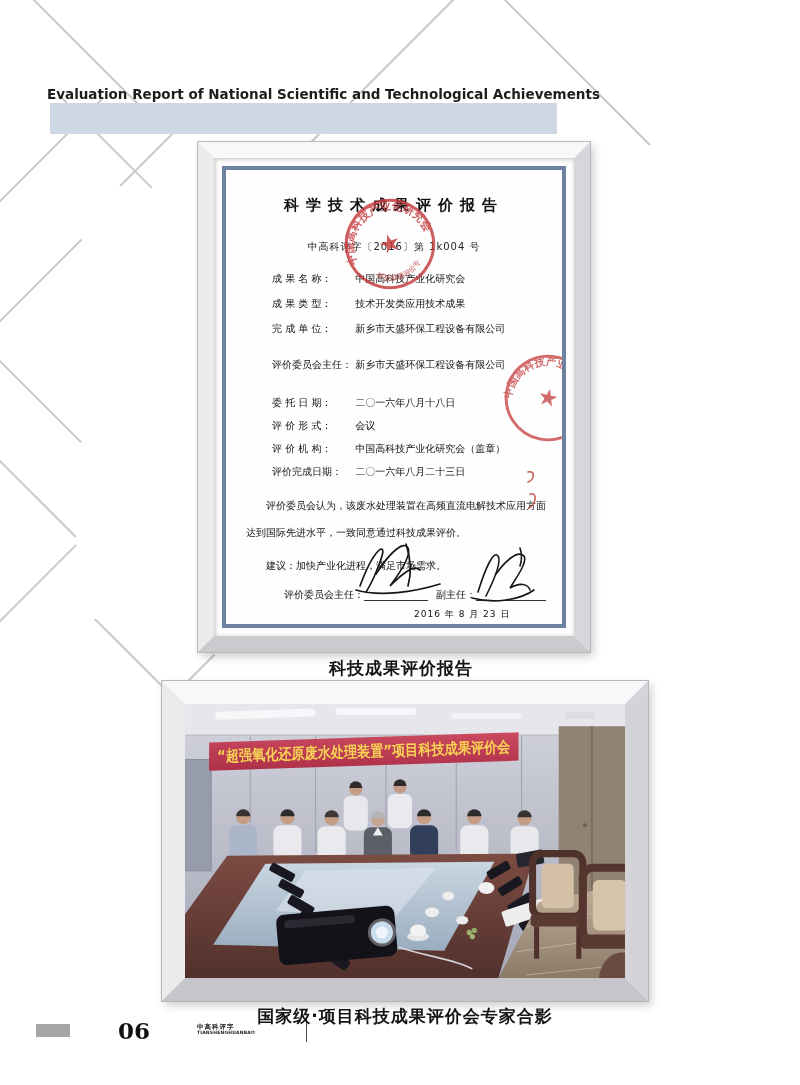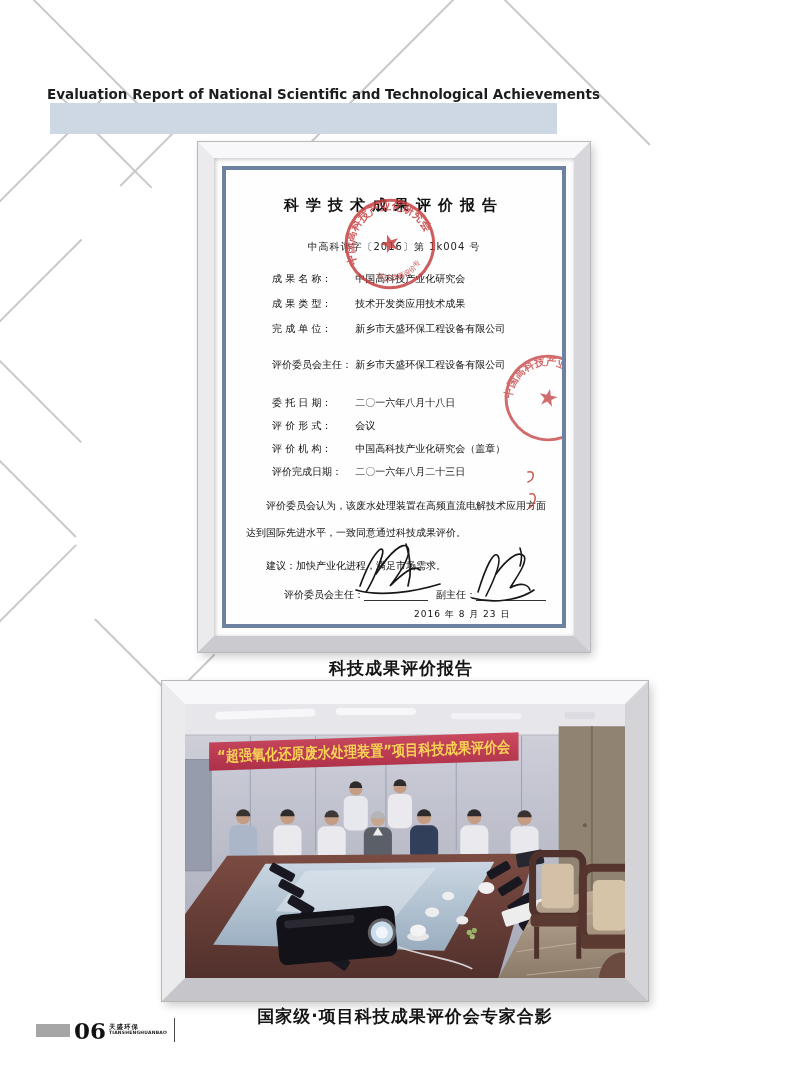--- a/index.html
+++ b/index.html
@@ -47,21 +47,21 @@
   .cap2{left:162px;top:1005px;width:486px;}
 
   
   .photo-frame{position:absolute;left:162px;top:681px;width:486px;height:320px;box-sizing:border-box;
     border:23px solid;border-color:#f8f8fa #d4d4d8 #c6c6ca #ebebee;background:#fff;
     box-shadow:0 0 0 1px #b7b7ba,3px 4px 9px rgba(0,0,0,0.22);z-index:3;}
   .photo-inner{position:absolute;inset:0;box-shadow:inset 2px 2px 6px rgba(0,0,0,0.45);overflow:hidden;}
   .photo-inner svg{display:block;width:100%;height:100%;}
 
   
-  .footer{position:absolute;left:36px;top:1018px;display:flex;align-items:center;z-index:2;}
+  .footer{position:absolute;left:36px;top:1018px;display:flex;align-items:center;z-index:2;gap:44px;}
   .footer-swatch{width:34px;height:13px;background:#a6a6a6;margin-right:4px;}
   .footer-page{font-family:"DejaVu Serif",serif;font-weight:bold;font-size:23px;color:#101010;line-height:1;}
   .footer-logo{margin-left:3px;line-height:1.1;}
   .footer-logo-cn{font-size:6.5px;font-weight:bold;color:#1a1a1a;letter-spacing:1px;}
   .footer-logo-en{font-size:4.5px;font-weight:bold;color:#1a1a1a;letter-spacing:0.2px;}
   .footer-divider{width:1px;height:24px;background:#4a4a4a;margin-left:7px;}
 </style>
 </head>
 <body>
 
@@ -371,19 +371,19 @@
       </svg>
     </div>
   </div>
 
   <div class="caption cap2">国家级·项目科技成果评价会专家合影</div>
 
   <div class="footer">
     <div class="footer-swatch"></div>
     <div class="footer-page">06</div>
     <div class="footer-logo">
-      <div class="footer-logo-cn">天盛环保</div>
+      <div class="footer-logo-cn">中高科评字</div>
       <div class="footer-logo-en">TIANSHENGHUANBAO</div>
     </div>
     <div class="footer-divider"></div>
   </div>
 
 </div>
 
 </body></html>

